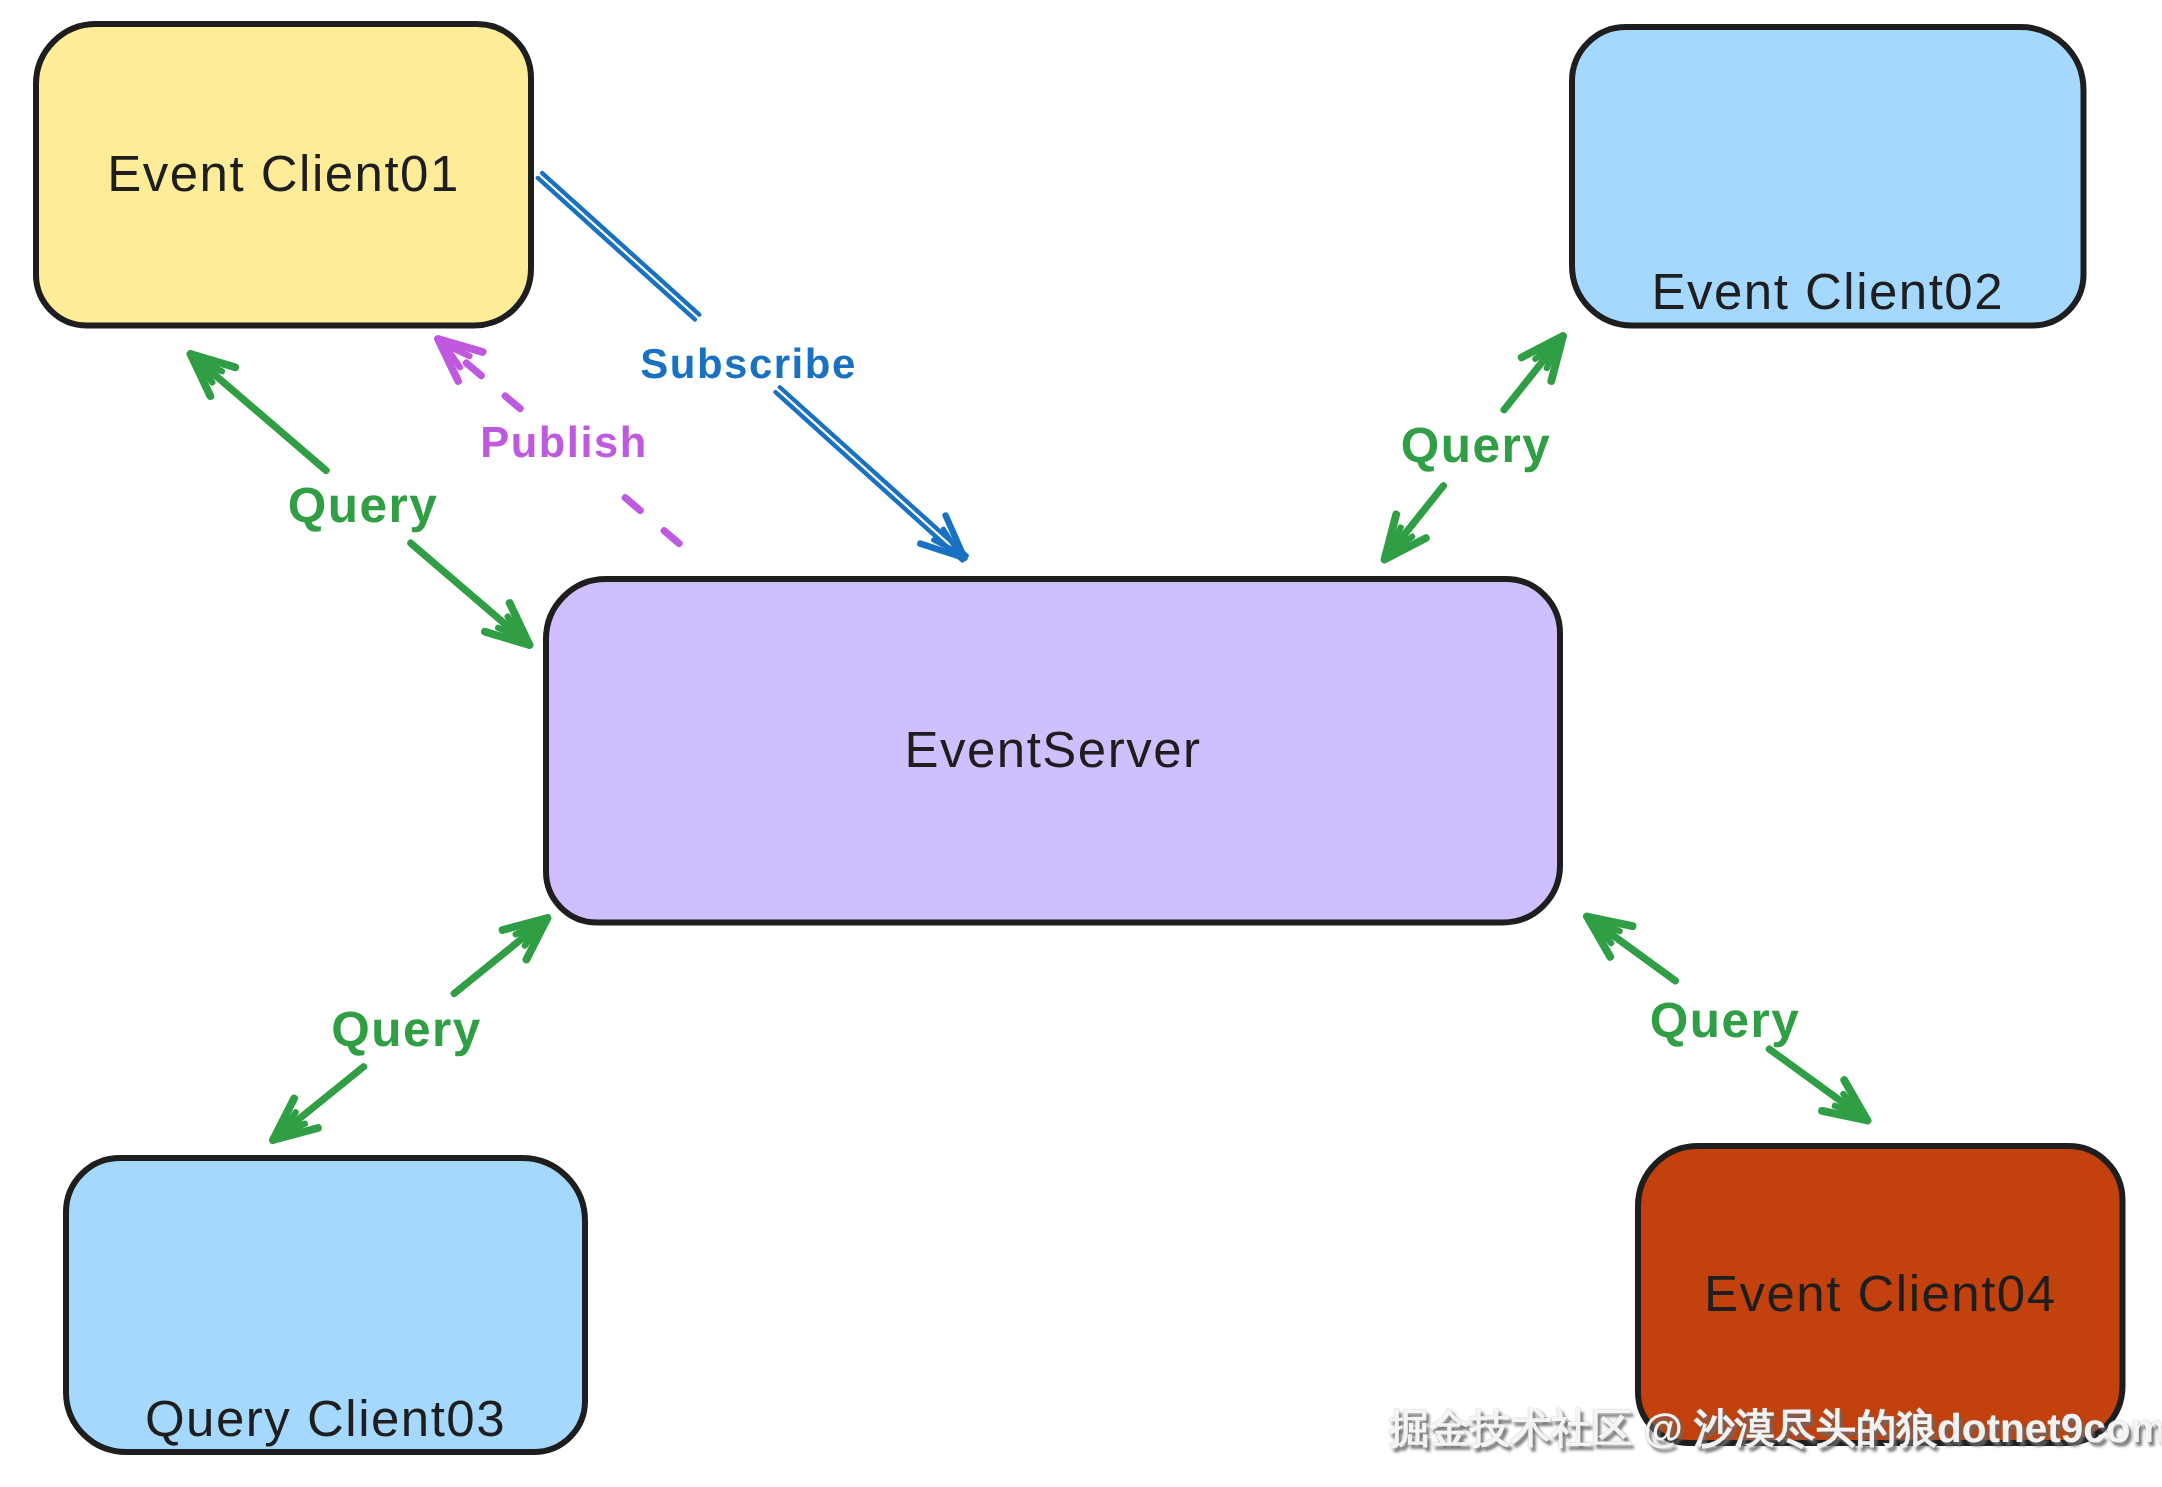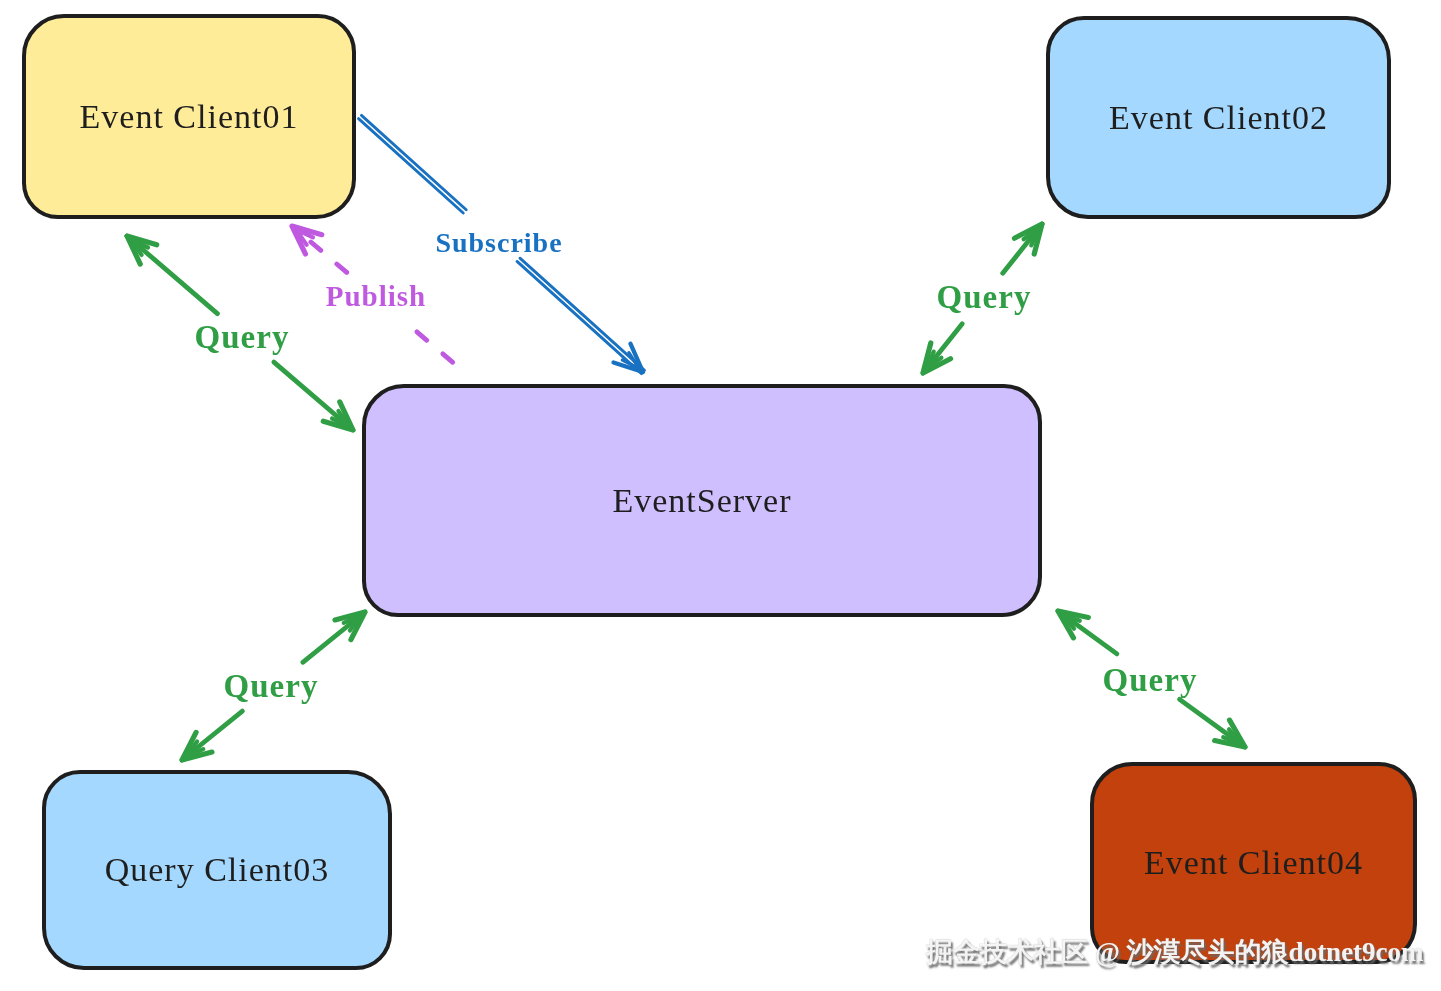--- a/index.html
+++ b/index.html
@@ -1,28 +1,28 @@
 <!DOCTYPE html>
 <html><head>
 <meta charset="utf-8">
 <title>Event System Diagram</title>
 <style>
   html,body{margin:0;padding:0;background:#ffffff;}
   .canvas{
     position:relative;width:1441px;height:991px;background:#ffffff;
-    overflow:hidden;font-family:Liberation Serif, serif;
+    overflow:hidden;font-family:Liberation Sans, sans-serif;
   }
   .edges{position:absolute;left:0;top:0;z-index:1;}
   .node{
     position:absolute;z-index:2;box-sizing:border-box;
     border:4px solid #1e1e1e;
     display:flex;align-items:center;justify-content:center;
   }
   .node.r1{border-radius:42px 38px 40px 36px;}
-  .node.r2{border-radius:38px 44px 36px 42px;}
+  .node.r2{border-radius:38px 44px 36px 42px;align-items:flex-end;}
   .node-label{
     font-size:34px;color:#1e1e1e;letter-spacing:1px;font-weight:500;white-space:nowrap;
   }
   .edge-label{
     position:absolute;z-index:3;transform:translate(-50%,-50%);
     font-weight:600;letter-spacing:1px;white-space:nowrap;
   }
   .watermark{
     position:absolute;z-index:4;left:926px;top:934px;
     font-size:27px;font-weight:700;white-space:nowrap;

